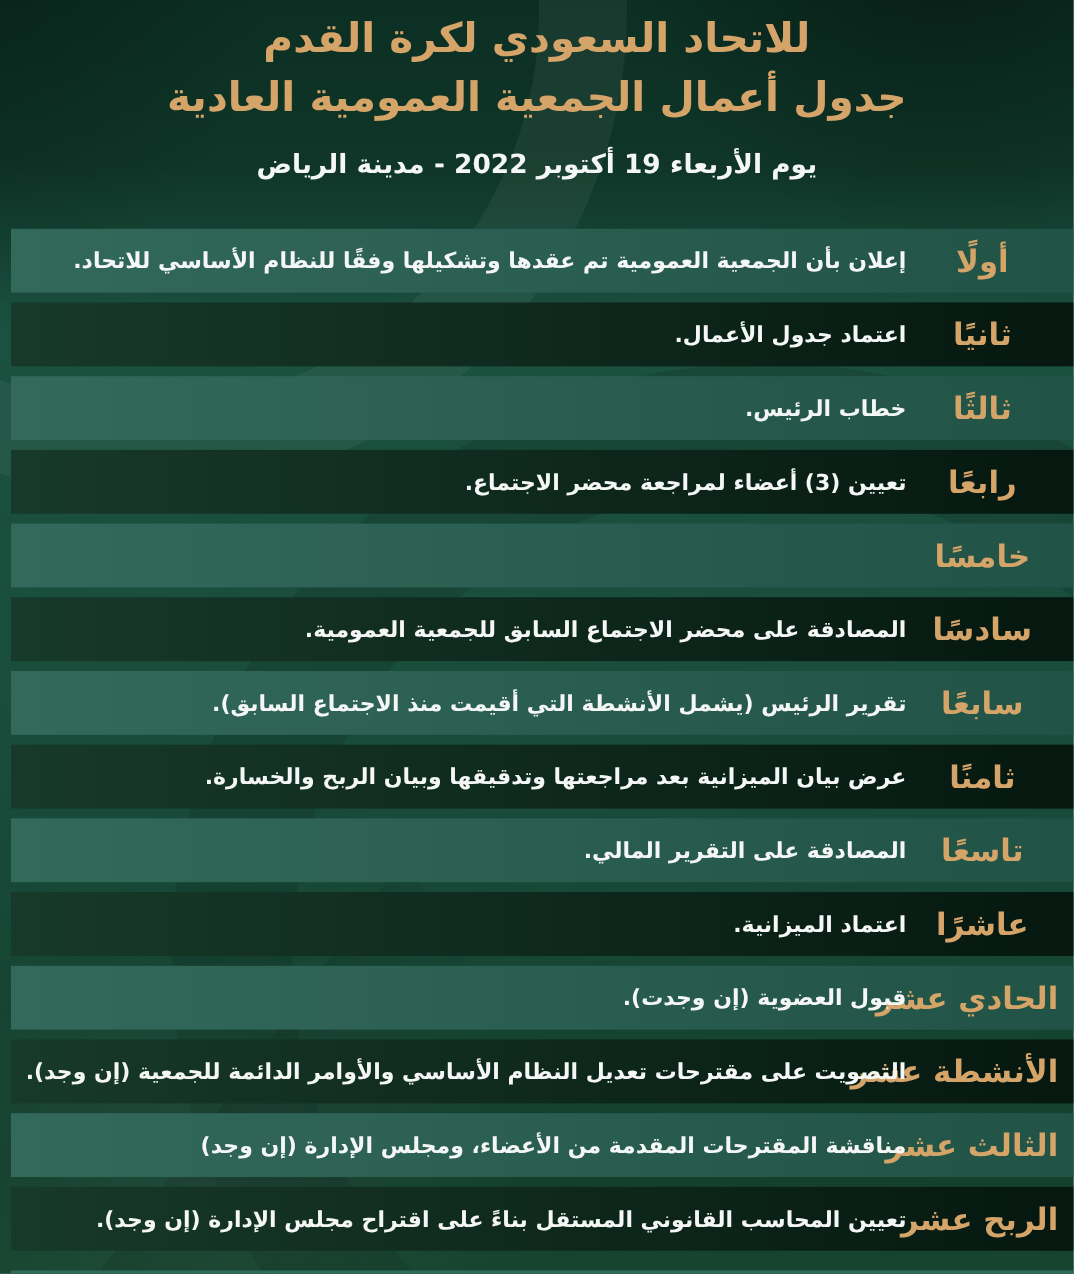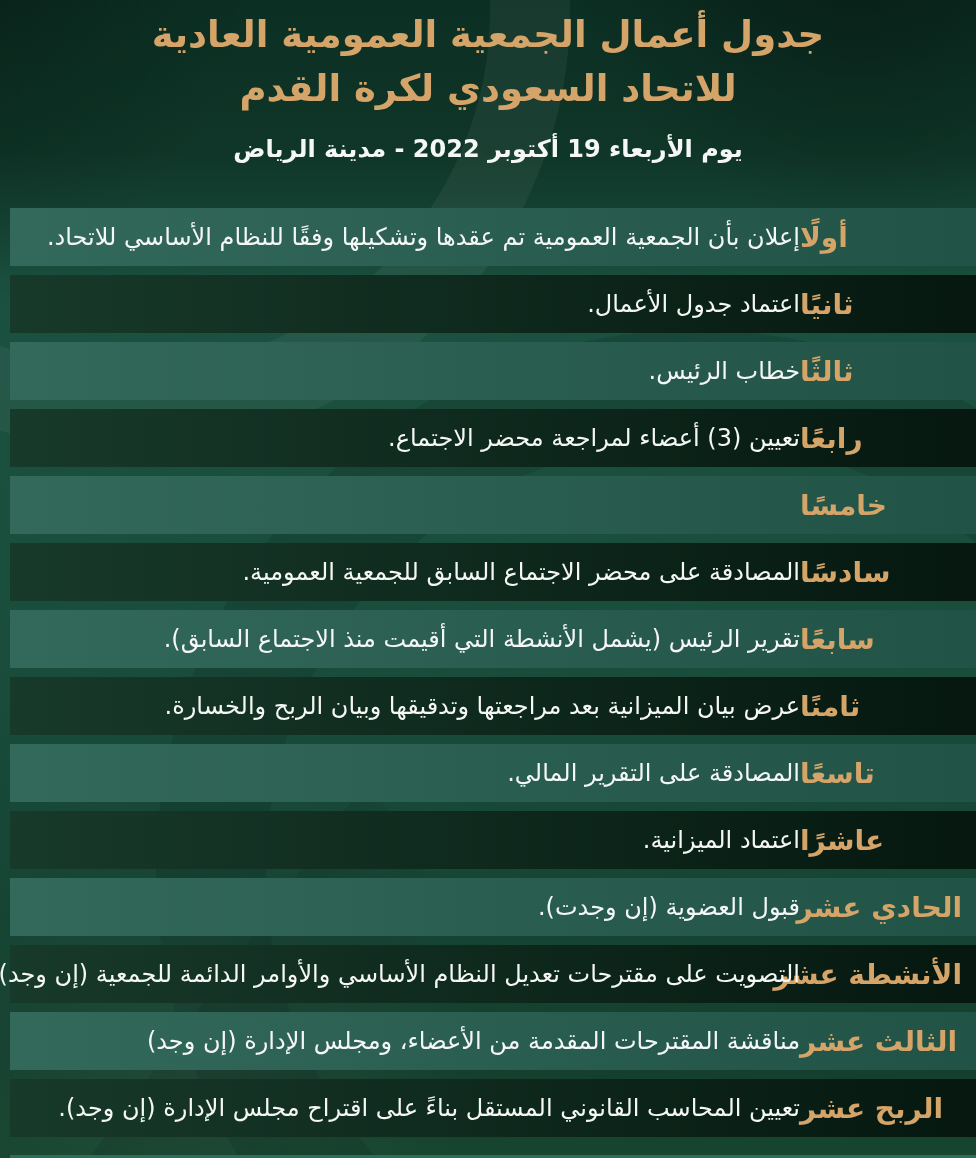--- a/index.html
+++ b/index.html
@@ -91,36 +91,36 @@
       linear-gradient(90deg, rgba(255,255,255,0.06), rgba(0,0,0,0.14)),
       var(--row-light, #266051);
   }
   .row--dark {
     background:
       linear-gradient(90deg, rgba(255,255,255,0.05), rgba(0,0,0,0.50)),
       var(--row-dark, #0b2f1f);
   }
   .ordinal {
     flex: none;
-    width: 176px;
+    width: 152px;
     box-sizing: border-box;
     padding-right: 14px;
-    text-align: left;
+    text-align: center;
     font-size: 28px;
     font-weight: bold;
     color: var(--gold, #d5a469);
     white-space: nowrap;
   }
   .desc {
     flex: 1;
     box-sizing: border-box;
     padding-left: 8px;
     text-align: right;
-    font-size: 24px;
-    font-weight: normal;
+    font-size: 20px;
+    font-weight: bold;
     color: var(--text, #f4f7f5);
     white-space: nowrap;
   }
   .bottom-strip {
     position: relative;
     z-index: 2;
     margin-top: 9px;
     width: 966px;
     height: 7px;
     background: #2e6d5b;
@@ -131,22 +131,22 @@
 
 <div class="page">
 
   <div class="decor decor-circle-header"></div>
   <div class="decor decor-circle-right"></div>
   <div class="decor decor-wedge-bottom"></div>
   <div class="decor decor-glow-bottom"></div>
 
   <div class="header">
     <h1 class="title">
+      <span class="title-line">للاتحاد السعودي لكرة القدم</span>
       <span class="title-line">جدول أعمال الجمعية العمومية العادية</span>
-      <span class="title-line">للاتحاد السعودي لكرة القدم</span>
     </h1>
     <div class="subtitle">يوم الأربعاء 19 أكتوبر 2022 - مدينة الرياض</div>
   </div>
 
   <div class="agenda">
 
     <div class="row row--light">
       <div class="ordinal">أولًا</div>
       <div class="desc">إعلان بأن الجمعية العمومية تم عقدها وتشكيلها وفقًا للنظام الأساسي للاتحاد.</div>
     </div>

